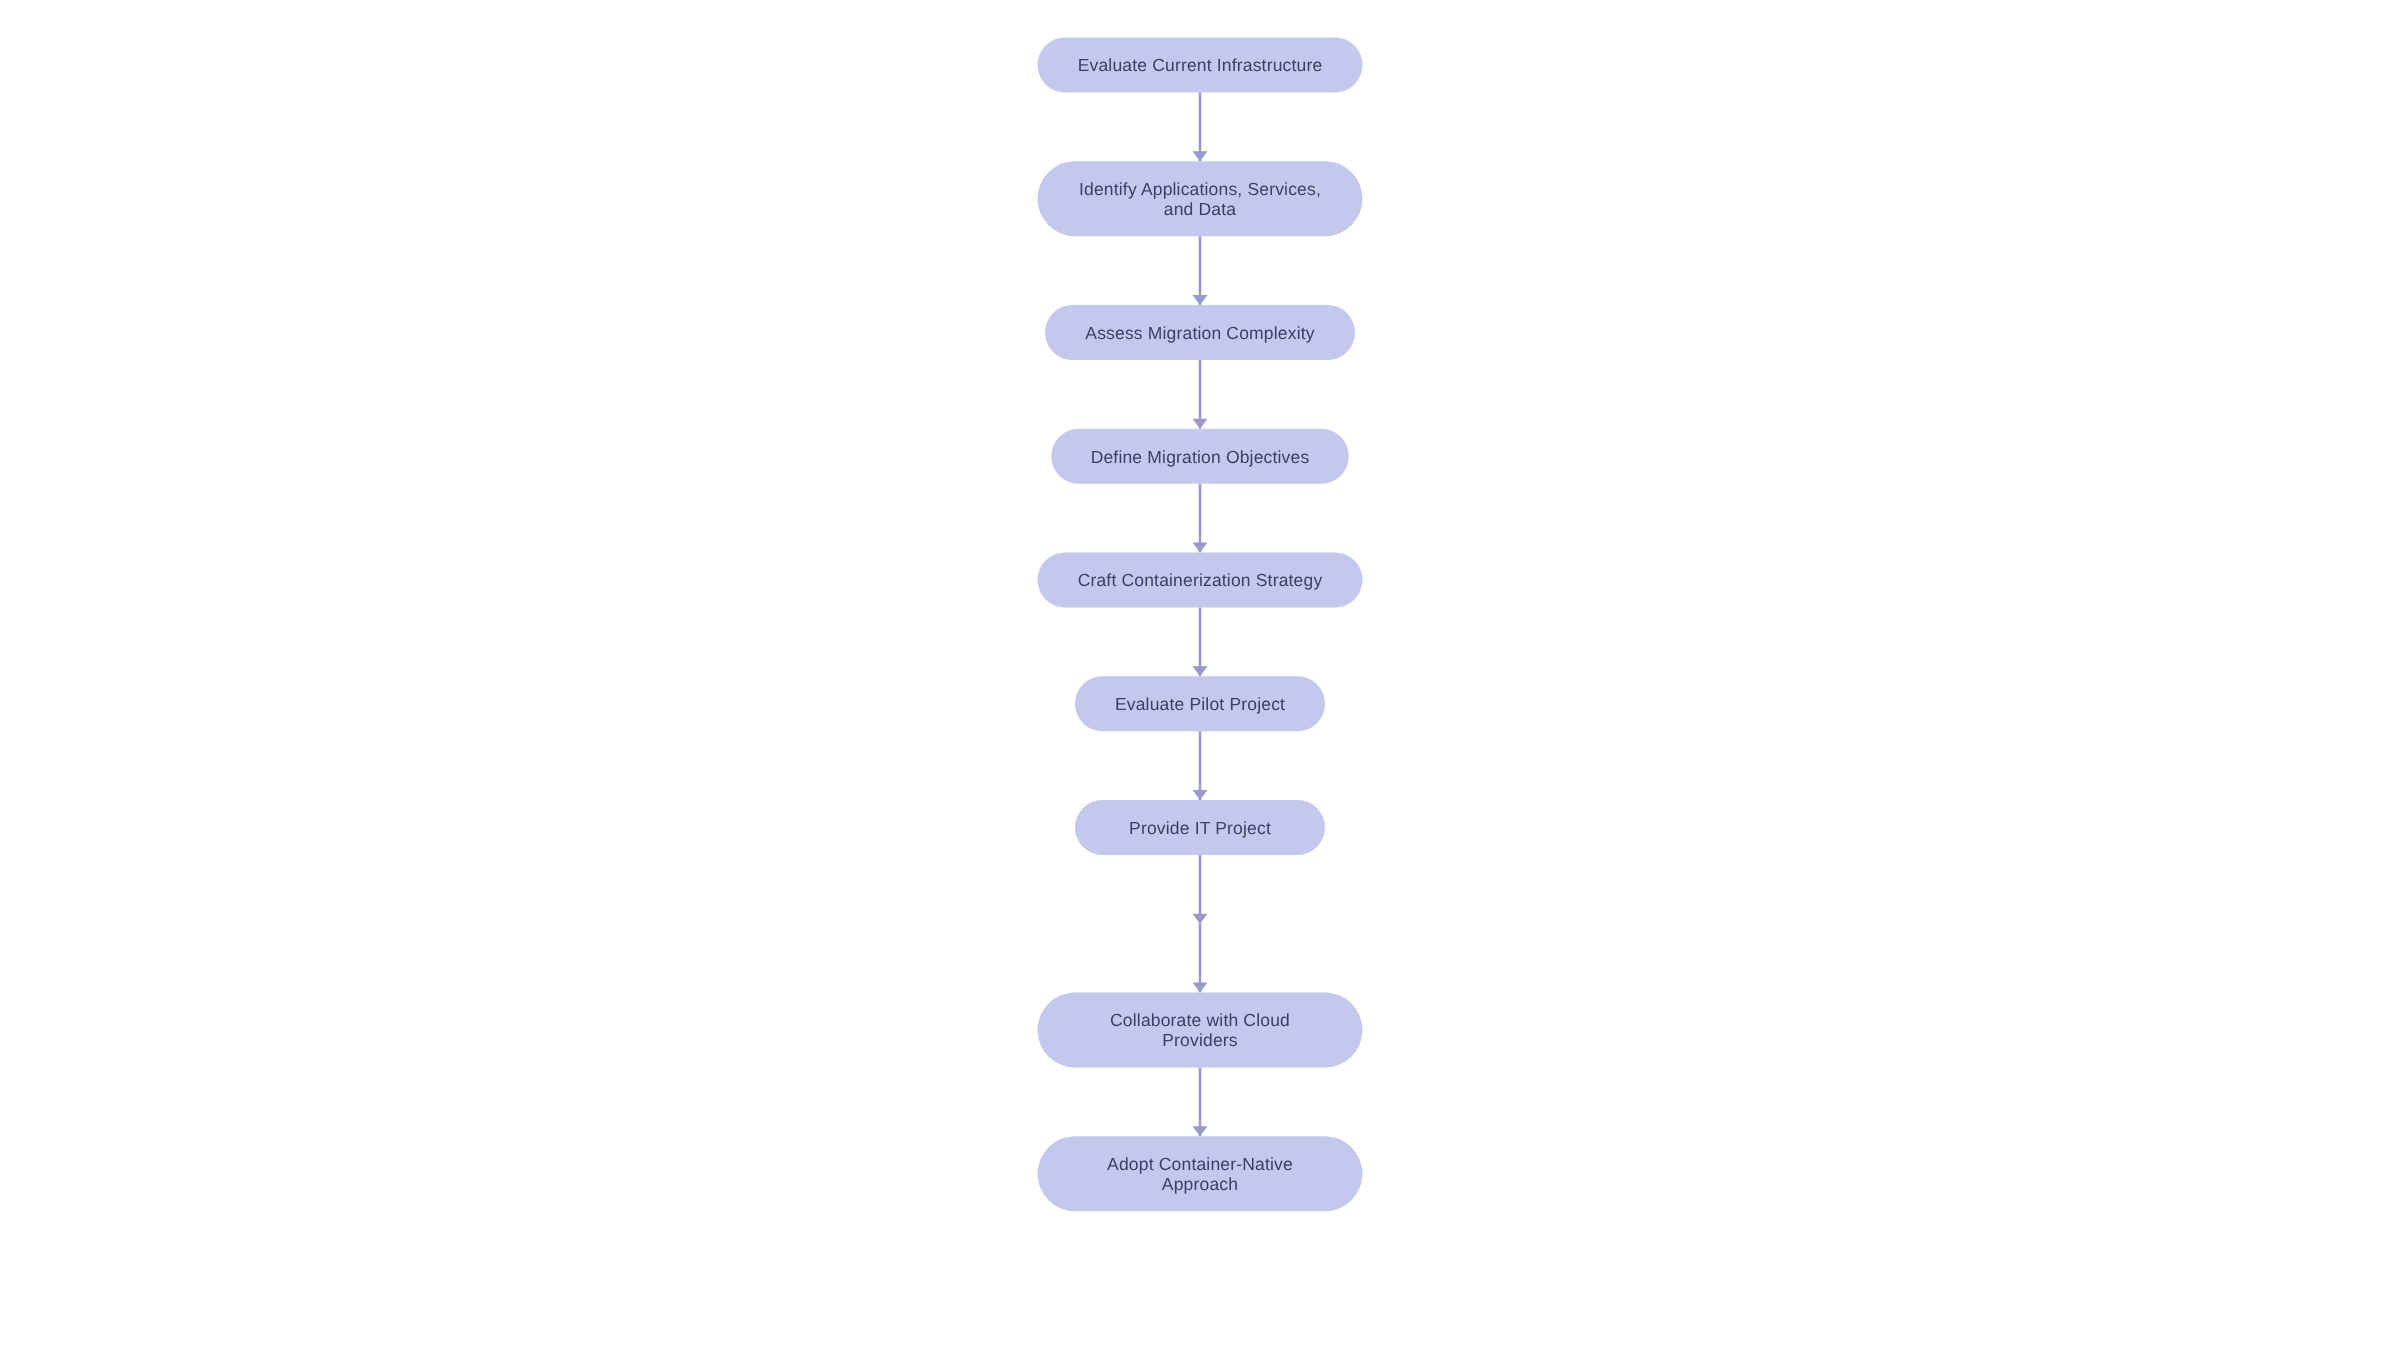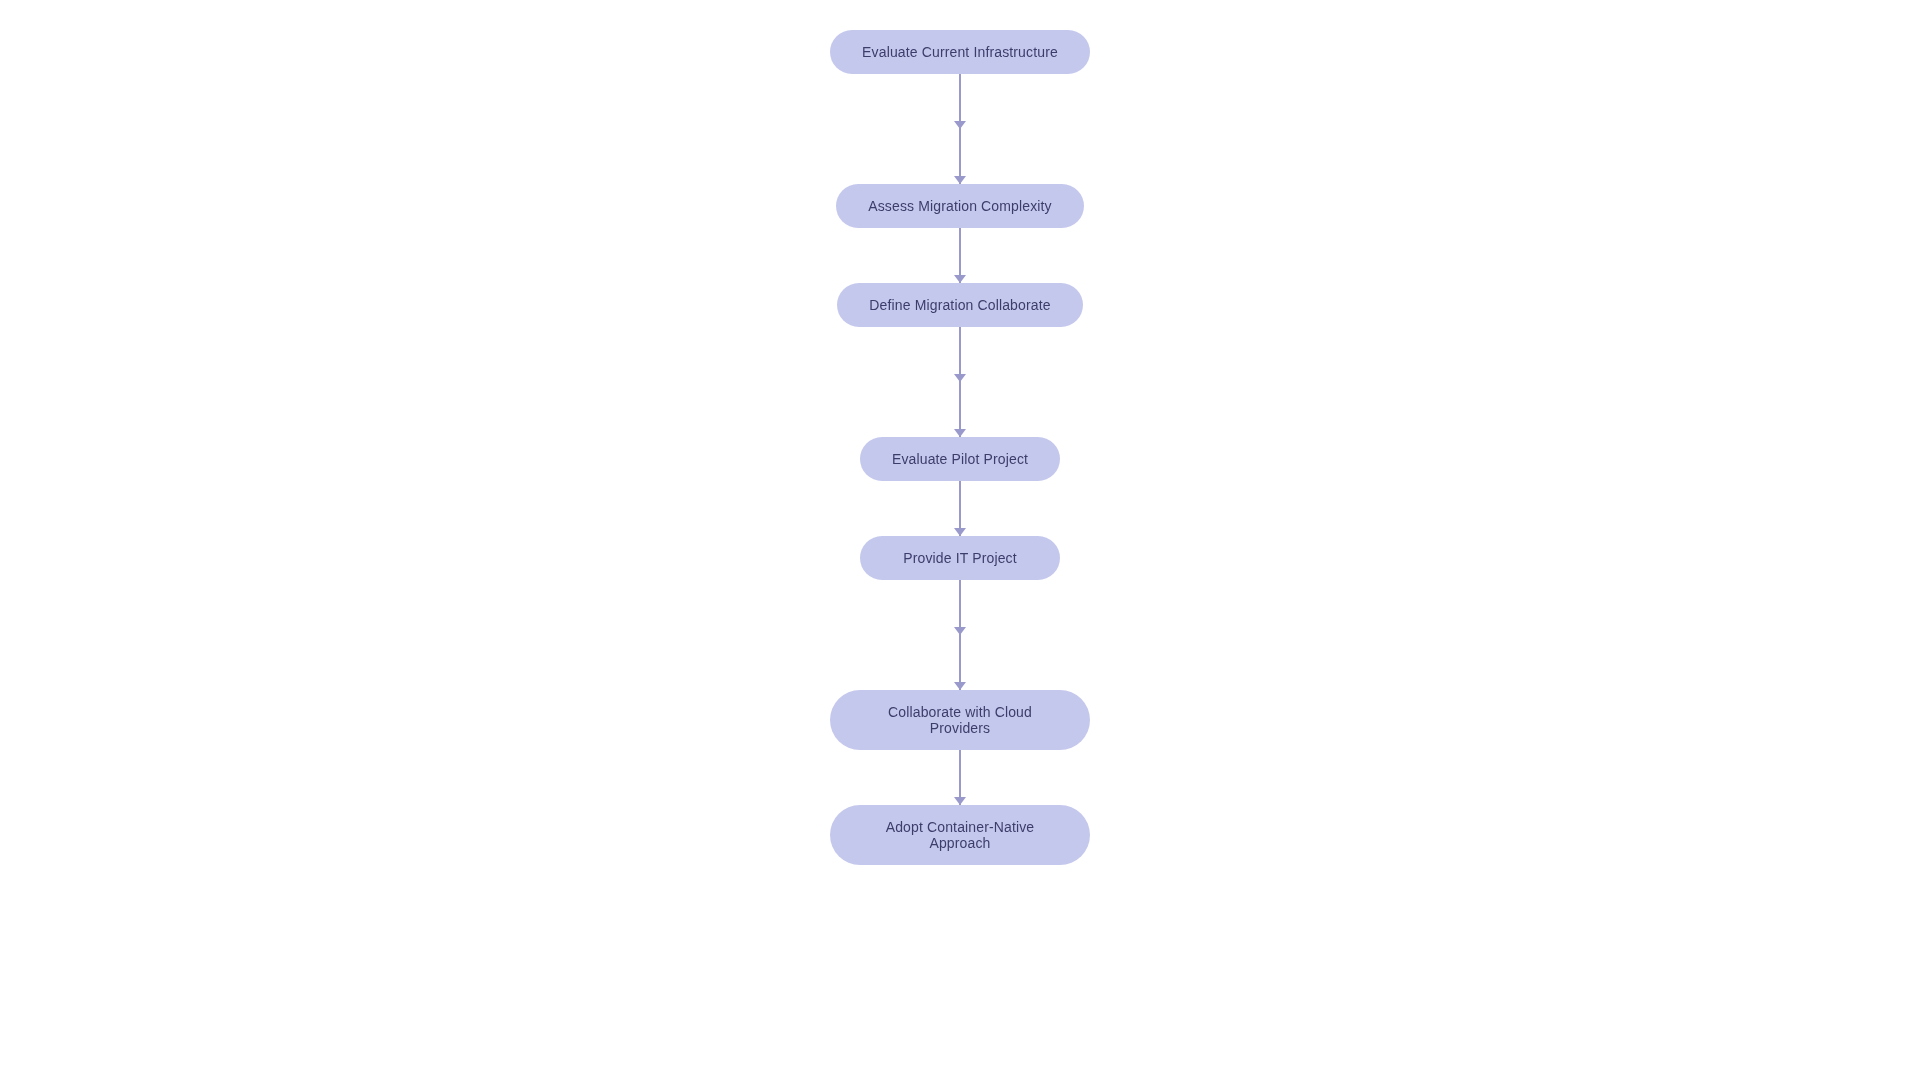--- a/index.html
+++ b/index.html
@@ -64,25 +64,27 @@
       border-right: 6px solid transparent;
       border-top: 8px solid #9999cc;
     }
   </style>
 </head>
 <body>
 
 <div class="flowchart-container">
 <div class="flow-node">Evaluate Current Infrastructure</div>
     <div class="flow-connector"></div>
+    <div class="flow-node">Identify Applications, Services, and Data</div>
     <div class="flow-connector"></div>
     <div class="flow-node">Assess Migration Complexity</div>
     <div class="flow-connector"></div>
-    <div class="flow-node">Define Migration Collaborate</div>
+    <div class="flow-node">Define Migration Objectives</div>
     <div class="flow-connector"></div>
+    <div class="flow-node">Craft Containerization Strategy</div>
     <div class="flow-connector"></div>
     <div class="flow-node">Evaluate Pilot Project</div>
     <div class="flow-connector"></div>
     <div class="flow-node">Provide IT Project</div>
     <div class="flow-connector"></div>
     <div class="flow-connector"></div>
     <div class="flow-node">Collaborate with Cloud Providers</div>
     <div class="flow-connector"></div>
     <div class="flow-node">Adopt Container-Native Approach</div>
   </div>

